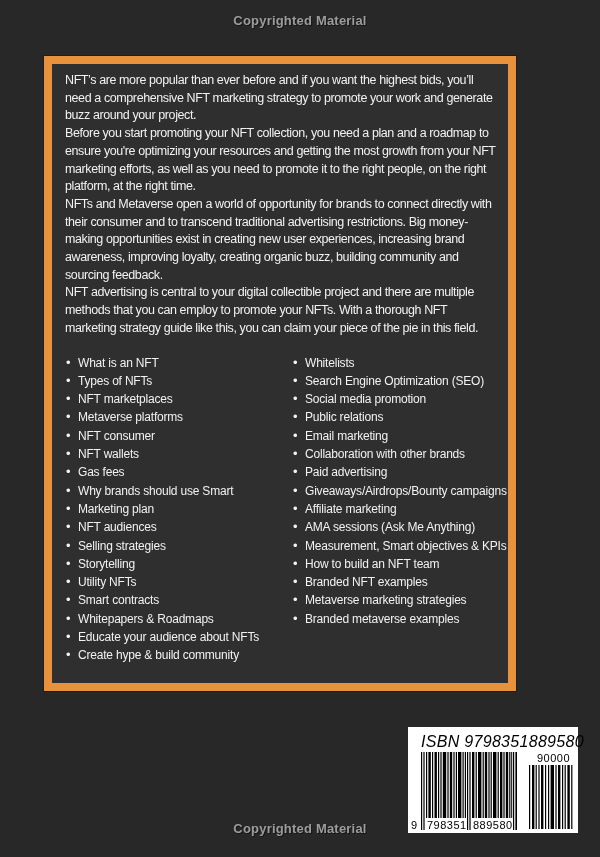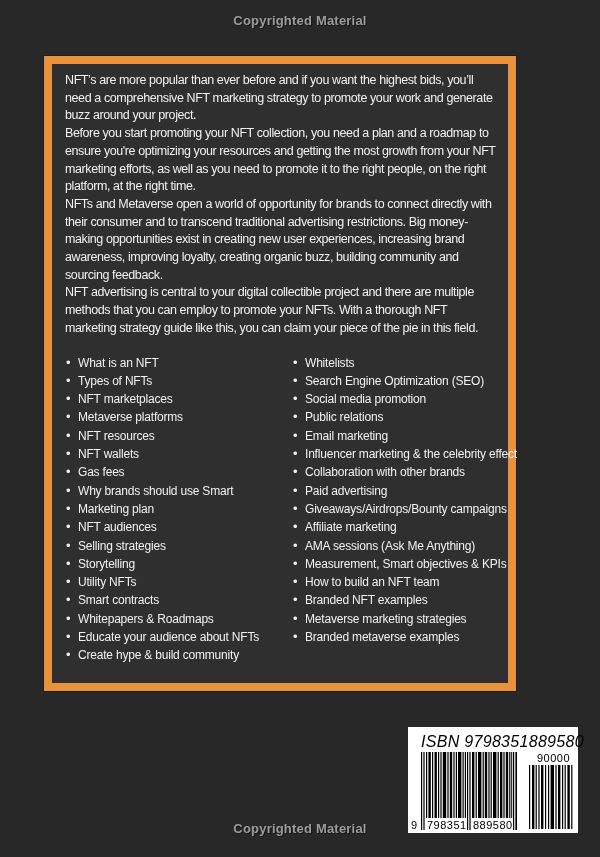--- a/index.html
+++ b/index.html
@@ -132,41 +132,40 @@
     <p>Before you start promoting your NFT collection, you need a plan and a roadmap to ensure you're optimizing your resources and getting the most growth from your NFT marketing efforts, as well as you need to promote it to the right people, on the right platform, at the right time.</p>
     <p>NFTs and Metaverse open a world of opportunity for brands to connect directly with their consumer and to transcend traditional advertising restrictions. Big money-making opportunities exist in creating new user experiences, increasing brand awareness, improving loyalty, creating organic buzz, building community and sourcing feedback.</p>
     <p>NFT advertising is central to your digital collectible project and there are multiple methods that you can employ to promote your NFTs. With a thorough NFT marketing strategy guide like this, you can claim your piece of the pie in this field.</p>
   </div>
   <div class="topics">
     <ul class="col-left">
       <li>What is an NFT</li>
       <li>Types of NFTs</li>
       <li>NFT marketplaces</li>
       <li>Metaverse platforms</li>
-      <li>NFT resources</li>
+      <li>NFT consumer</li>
       <li>NFT wallets</li>
       <li>Gas fees</li>
       <li>Why brands should use Smart</li>
       <li>Marketing plan</li>
       <li>NFT audiences</li>
       <li>Selling strategies</li>
       <li>Storytelling</li>
       <li>Utility NFTs</li>
       <li>Smart contracts</li>
       <li>Whitepapers &amp; Roadmaps</li>
       <li>Educate your audience about NFTs</li>
       <li>Create hype &amp; build community</li>
     </ul>
     <ul class="col-right">
       <li>Whitelists</li>
       <li>Search Engine Optimization (SEO)</li>
       <li>Social media promotion</li>
       <li>Public relations</li>
       <li>Email marketing</li>
-      <li>Influencer marketing &amp; the celebrity effect</li>
       <li>Collaboration with other brands</li>
       <li>Paid advertising</li>
       <li>Giveaways/Airdrops/Bounty campaigns</li>
       <li>Affiliate marketing</li>
       <li>AMA sessions (Ask Me Anything)</li>
       <li>Measurement, Smart objectives &amp; KPIs</li>
       <li>How to build an NFT team</li>
       <li>Branded NFT examples</li>
       <li>Metaverse marketing strategies</li>
       <li>Branded metaverse examples</li>

